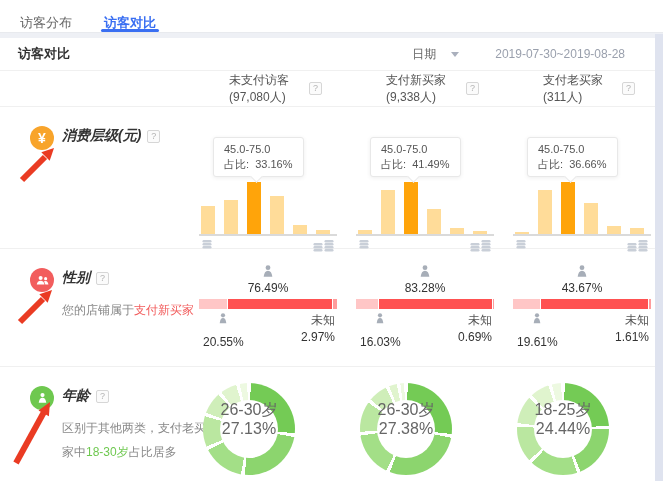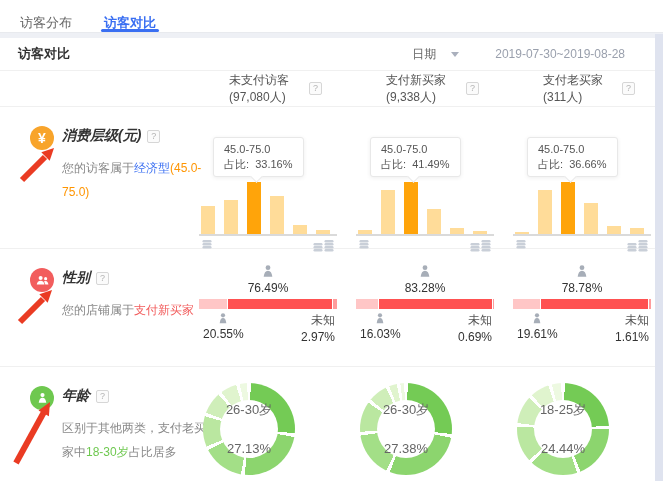--- a/index.html
+++ b/index.html
@@ -76,30 +76,30 @@
 
   
   .row-gender { height:118px; }
   .gender-chart { margin:15px 0 0 14px; width:138px; }
   .g-top { display:flex; flex-direction:column; align-items:center; gap:1px; }
   .g-pct { font-size:12px; color:#333; }
   .g-bar { display:flex; height:10px; margin-top:4px; }
   .g-seg { height:100%; }
   .g-seg + .g-seg { margin-left:1px; }
   .g-bottom { display:flex; justify-content:space-between; margin-top:3px; }
-  .g-male { display:flex; flex-direction:column; align-items:center; gap:1px; margin-left:4px; }
+  .g-male { display:flex; flex-direction:column; align-items:center; gap:9px; margin-left:4px; }
   .g-unknown { text-align:right; font-size:12px; color:#333; line-height:17px; margin-right:2px; }
   .g-unknown .u-label { color:#555; }
 
   
   .row-age { height:112px; }
   .donut { width:92px; height:92px; border-radius:50%; margin:16px 0 0 18px; position:relative; }
   .donut-hole { position:absolute; left:17px; top:17px; width:58px; height:58px; border-radius:50%;
                 background:#fff; display:flex; flex-direction:column; align-items:center;
-                justify-content:space-between; font-size:13px; color:#666; line-height:19px; }
+                justify-content:flex-start; font-size:16px; color:#666; line-height:19px; }
 
   
   .arrows { position:absolute; left:0; top:0; pointer-events:none; z-index:10; }
 </style>
 </head>
 <body>
 
 <div class="tabbar">
   <div class="tab">访客分布</div>
   <div class="tab active">访客对比</div>
@@ -134,23 +134,20 @@
       <span class="help">?</span>
     </div>
   </div>
 
   <div class="grid row row-consumption">
     <div class="row-label">
       <span class="row-icon icon-orange">¥</span>
       <div class="row-head">
         <span class="row-title">消费层级(元)</span>
         <span class="help">?</span>
-      </div>
-      <div class="row-desc desc-consumption">
-        <span>您的访客属于</span><span class="t-blue">经济型</span><span class="t-orange">(45.0-75.0)</span>
       </div>
     </div>
 
     <div>
       <div class="mini-chart">
         <div class="tooltip">
           <div>45.0-75.0</div>
           <div><span>占比:</span>&nbsp;
                <span>33.16%</span></div>
         </div>
@@ -325,21 +322,21 @@
         </div>
       </div>
     </div>
     <div>
       <div class="gender-chart">
         <div class="g-top">
           <svg width="16" height="16" viewBox="0 0 20 20" fill="#a7aeb8">
             <circle cx="10" cy="4.6" r="3"></circle>
               <path d="M10 8.4c-3.2 0-4.8 2.6-5.4 7.6h10.8c-.6-5-2.2-7.6-5.4-7.6z"></path>
           </svg>
-          <span class="g-pct">78.78%</span>
+          <span class="g-pct">43.67%</span>
         </div>
         <div class="g-bar">
             <div class="g-seg" style="width: 19.61%; background: rgb(255, 198, 198);"></div>
             <div class="g-seg" style="width: 78.78%; background: rgb(255, 81, 81);"></div>
             <div class="g-seg" style="width: 1.61%; background: rgb(255, 156, 156);"></div>
           </div>
         <div class="g-bottom">
           <div class="g-male">
             <svg width="14" height="14" viewBox="0 0 20 20" fill="#a7aeb8">
               <circle cx="10" cy="4.8" r="3"></circle>

